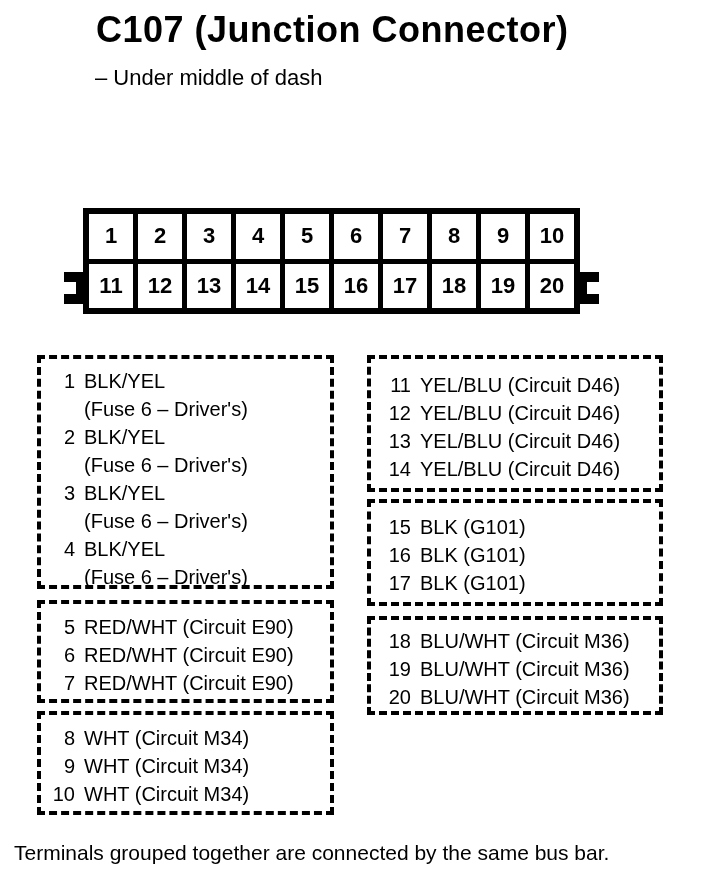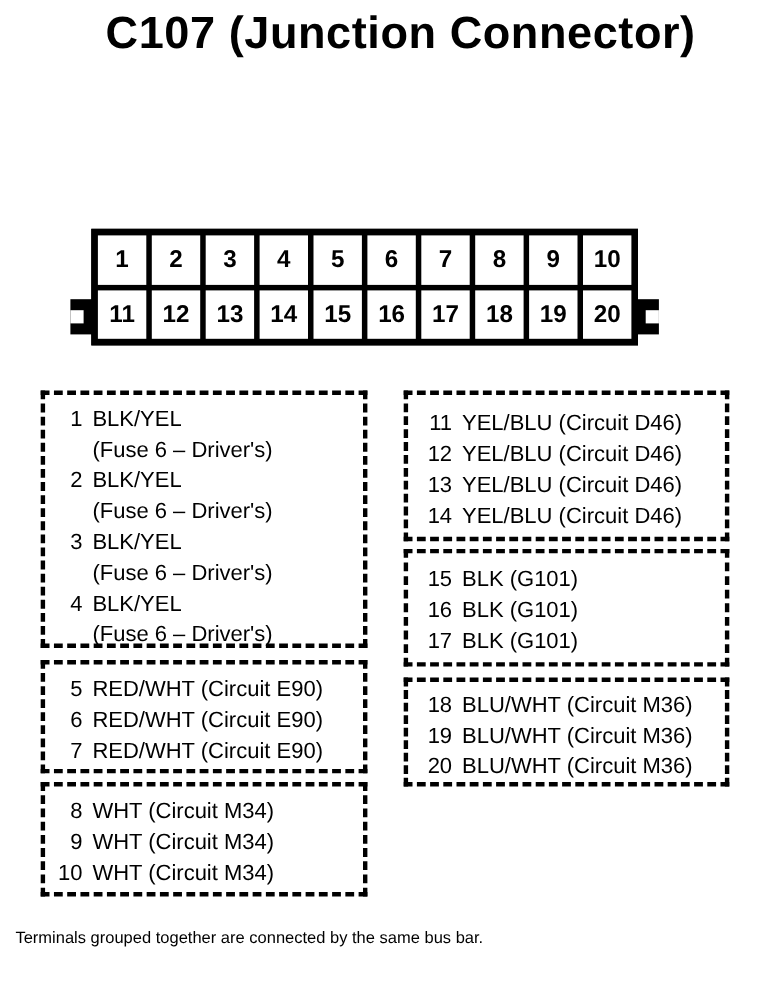--- a/index.html
+++ b/index.html
@@ -4,21 +4,21 @@
 <style>
   html,body{margin:0;padding:0;}
   body{
     width:704px;height:894px;position:relative;
     background:#ffffff;color:#000000;
     font-family:"Liberation Sans","DejaVu Sans",sans-serif;
     overflow:hidden;
   }
   .title{
     position:absolute;left:96px;top:8px;
-    font-size:41px;font-weight:bold;line-height:44px;
+    font-size:36px;font-weight:bold;line-height:44px;
     letter-spacing:0.5px;white-space:nowrap;
   }
   .details{
     position:absolute;left:95px;top:63px;
     font-size:22px;line-height:29px;
   }
   .detail-item{white-space:nowrap;}
 
   
   .connector{
@@ -50,29 +50,30 @@
   .gR1{left:367px;top:355px;width:296px;height:137px;padding-top:12px;}
   .gR2{left:367px;top:499px;width:296px;height:107px;padding-top:10px;}
   .gR3{left:367px;top:616px;width:296px;height:99px;padding-top:7px;}
   .row{display:flex;white-space:nowrap;padding-left:6px;}
   .num{display:inline-block;min-width:28px;text-align:right;margin-right:9px;flex:none;}
   .gR1 .num,.gR2 .num,.gR3 .num{min-width:34px;}
   .sub{padding-left:43px;white-space:nowrap;}
 
   .footer{
     position:absolute;left:14px;top:839px;
-    font-size:15px;line-height:28px;white-space:nowrap;
+    font-size:21px;line-height:28px;white-space:nowrap;
   }
 </style>
 </head>
 <body>
 
 <div class="title">C107 (Junction Connector)</div>
 
 <div class="details">
+  <div class="detail-item">– Under middle of dash</div>
 </div>
 
 <div class="connector">
   <div class="cell">1</div>
   <div class="cell">2</div>
   <div class="cell">3</div>
   <div class="cell">4</div>
   <div class="cell">5</div>
   <div class="cell">6</div>
   <div class="cell">7</div>

